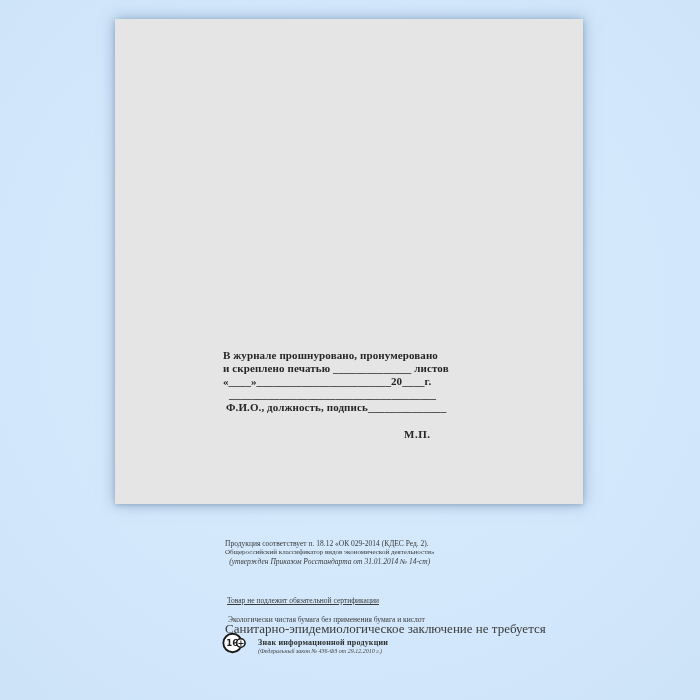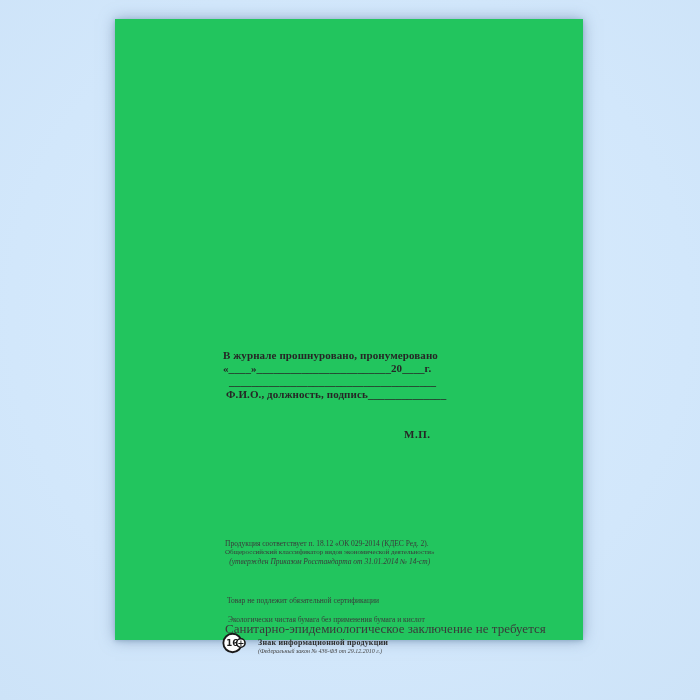--- a/index.html
+++ b/index.html
@@ -8,22 +8,22 @@
     font-family: "Liberation Serif", serif;
     background: radial-gradient(circle at 50% 45%, #d9ecfd 0%, #d2e7fb 65%, #cde3f8 100%);
     position: relative;
     overflow: hidden;
   }
   .paper {
     position: absolute;
     left: 115px;
     top: 19px;
     width: 468px;
-    height: 621px;
-    background: #22c55e;
+    height: 485px;
+    background: #e5e5e5;
     box-shadow: 0 0 14px rgba(100, 130, 165, 0.60), 0 1px 4px rgba(90, 120, 150, 0.35);
   }
   .stitch-block {
     position: absolute;
     left: 108px;
     top: 330px;
     width: 230px;
     font-size: 11px;
     font-weight: bold;
     line-height: 13px;
@@ -41,21 +41,21 @@
     font-weight: bold;
     color: #262626;
     letter-spacing: 0.5px;
   }
   .comp { position: absolute; color: #3a3a3a; white-space: nowrap; }
   .comp-product { left: 110px; top: 520px; }
   .comp-product .l1 { font-size: 7.5px; line-height: 9px; }
   .comp-product .l2 { font-size: 7px;   line-height: 8.5px; }
   .comp-product .l3 { font-size: 7.5px; line-height: 9.5px; font-style: italic; text-align: center; }
   .comp-sanitary { left: 110px; top: 558px; font-size: 13px; line-height: 9px; margin-top: 47px; }
-  .comp-cert     { left: 112px; top: 577px; font-size: 7.5px; line-height: 9px; }
+  .comp-cert     { left: 112px; top: 577px; font-size: 7.5px; line-height: 9px; text-decoration: underline; }
   .comp-eco      { left: 113px; top: 596px; font-size: 7.5px; line-height: 9px; }
   .age-row {
     position: absolute;
     left: 107px;
     top: 612px;
     display: flex;
     align-items: center;
     gap: 12px;
   }
   .age-badge { width: 24px; height: 24px; flex: 0 0 auto; }
@@ -63,20 +63,21 @@
   .age-title    { font-size: 8px;  line-height: 9px; font-weight: bold; letter-spacing: 0.2px; }
   .age-subtitle { font-size: 6px;  line-height: 8px; font-style: italic; color: #444; }
 </style>
 </head>
 <body>
 
 <div class="paper">
 
   <div class="stitch-block">
     <div class="stitch-line">В журнале прошнуровано, пронумеровано</div>
+    <div class="stitch-line">и скреплено печатью ______________ листов</div>
     <div class="stitch-line">«____»________________________20____г.</div>
     <div class="stitch-line ind2">_____________________________________</div>
     <div class="stitch-line ind1">Ф.И.О., должность, подпись______________</div>
   </div>
 
   <div class="seal-mark">М.П.</div>
 
   <div class="comp comp-product">
     <div class="l1">Продукция соответствует п. 18.12 «ОК 029-2014 (КДЕС Ред. 2).</div>
     <div class="l2">Общероссийский классификатор видов экономической деятельности»</div>

